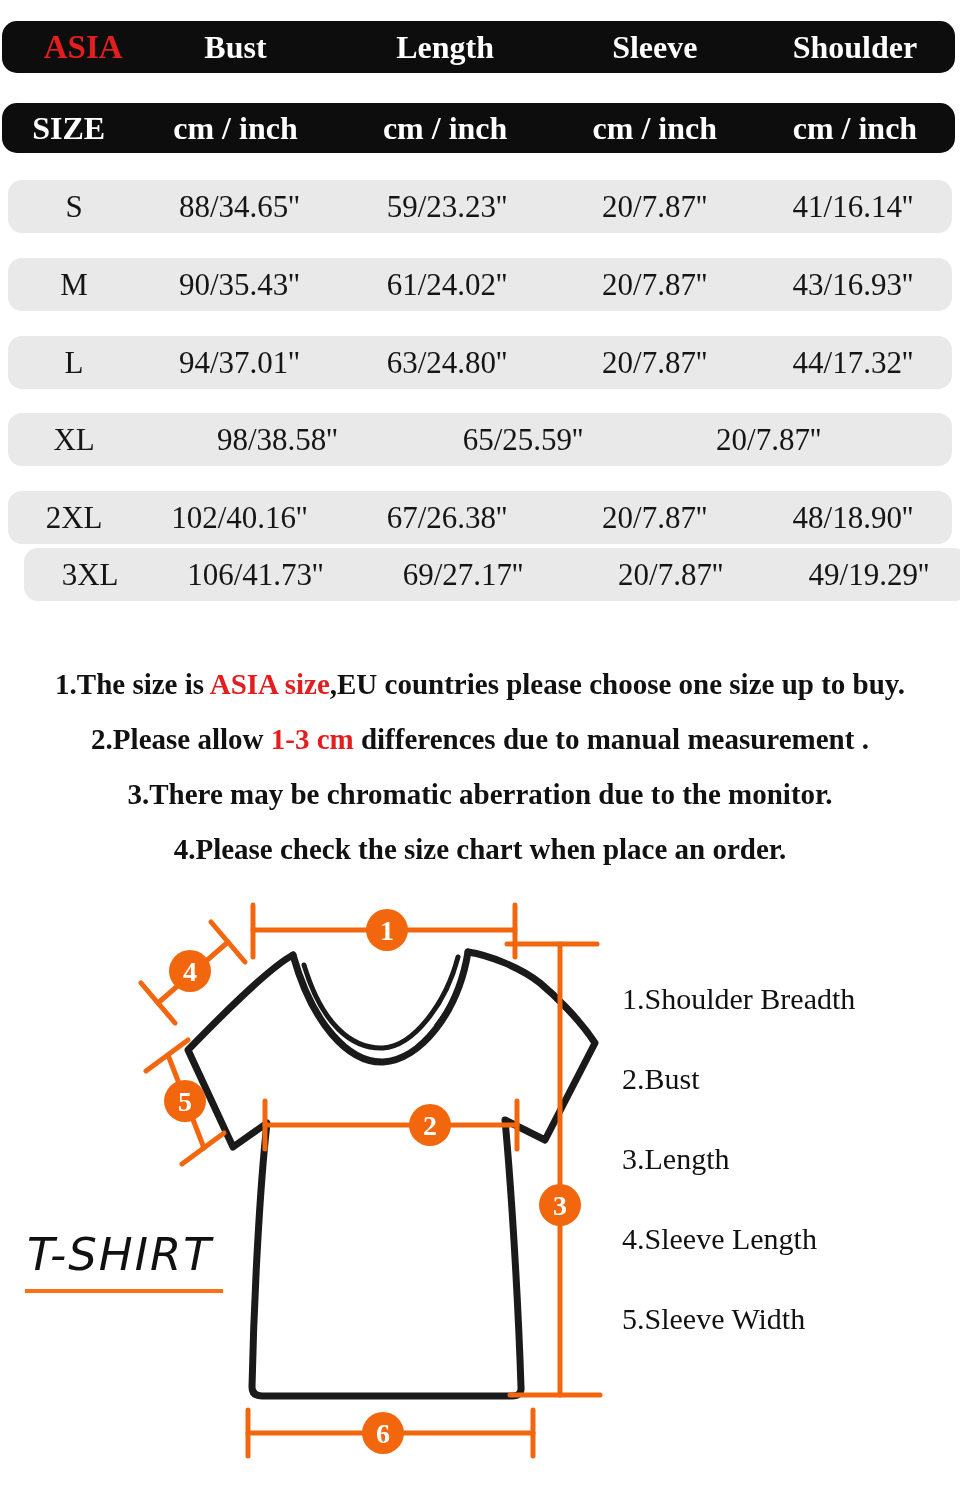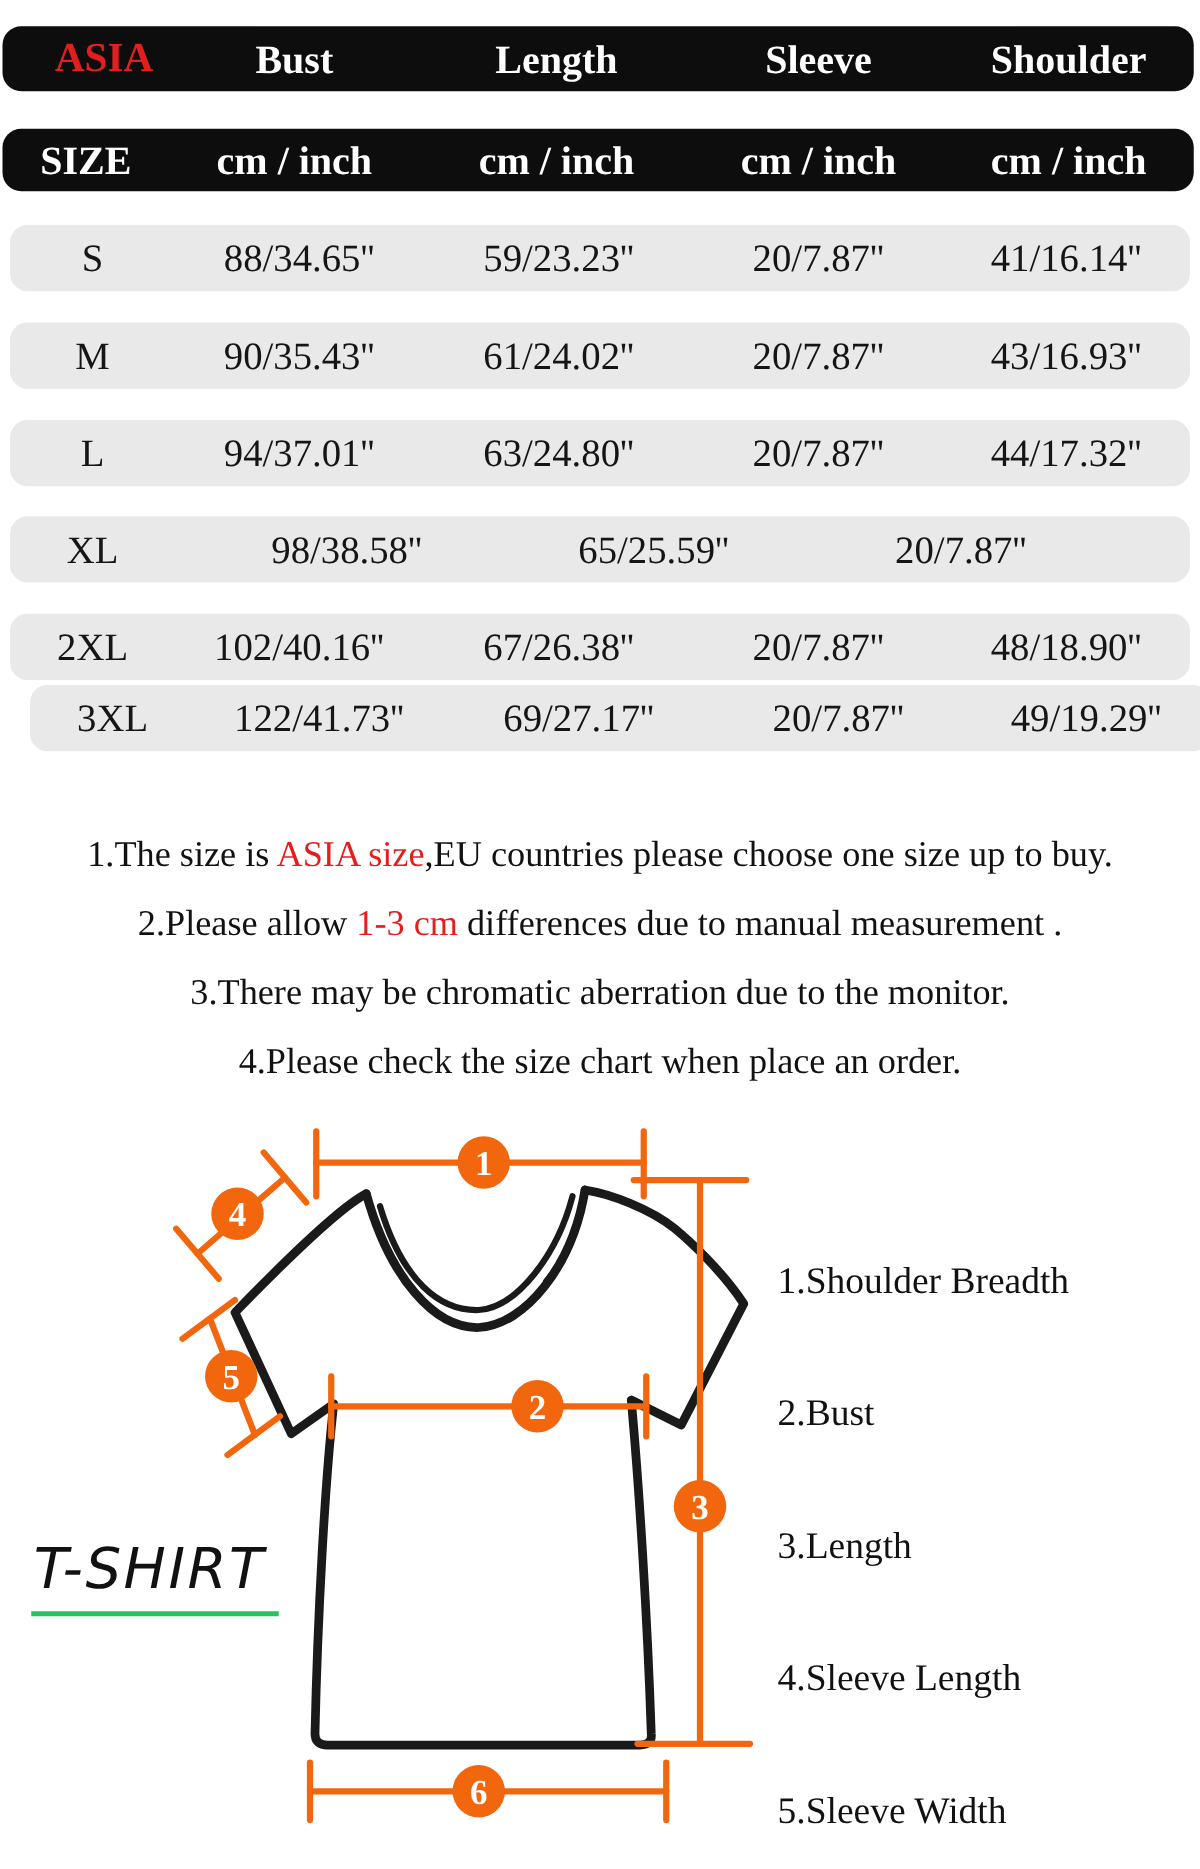--- a/index.html
+++ b/index.html
@@ -34,39 +34,39 @@
   .row-bar .cell{text-align:center;white-space:nowrap;}
   .row-0{top:180px;} .row-1{top:258px;} .row-2{top:336px;}
   .row-3{top:413px;gap:38px;} .row-4{top:491px;} .row-5{top:548px;margin-left:16px;}
   
   .notes{
     position:absolute;top:668px;left:0;width:960px;
     display:flex;flex-direction:column;gap:22px;
     align-items:center;
     font-size:29px;color:#111111;
   }
-  .note-line{white-space:nowrap;}
+  .note-line{white-space:nowrap;font-weight:bold;}
   .note-line .hl{color:#e31e1e;}
   
   .diagram-svg{position:absolute;left:90px;top:895px;width:530px;height:600px;}
   .tshirt-title{
     position:absolute;left:25px;top:1228px;
     font-family:"DejaVu Sans", sans-serif;
     font-style:italic;
     font-size:45px;color:#111111;
-    border-bottom:4px solid #22c55e;
+    border-bottom:4px solid #f97316;
     padding:0 10px 8px 2px;
     letter-spacing:2px;
   }
   .legend{
     position:absolute;left:622px;top:982px;
     display:flex;flex-direction:column;gap:46px;
     font-size:30px;color:#111111;
   }
-  .legend-item{white-space:nowrap;margin-top:26px;}
+  .legend-item{white-space:nowrap;}
   
   .dim{stroke:#f2670e;stroke-width:5;stroke-linecap:round;fill:none;}
   .shirt{stroke:#1a1a1a;stroke-width:7;fill:none;stroke-linejoin:round;stroke-linecap:round;}
   .shirt-thin{stroke:#1a1a1a;stroke-width:5;fill:none;stroke-linecap:round;}
   .marker-circle{fill:#f2670e;}
   .marker-num{
     fill:#ffffff;font-family:"Liberation Serif", serif;
     font-size:28px;font-weight:bold;text-anchor:middle;
   }
 </style>
@@ -120,21 +120,21 @@
   </div>
   <div class="row-bar row-4">
     <div class="cell">2XL</div>
     <div class="cell">102/40.16''</div>
     <div class="cell">67/26.38''</div>
     <div class="cell">20/7.87''</div>
     <div class="cell">48/18.90''</div>
   </div>
   <div class="row-bar row-5">
     <div class="cell">3XL</div>
-    <div class="cell">122/41.73''</div>
+    <div class="cell">106/41.73''</div>
     <div class="cell">69/27.17''</div>
     <div class="cell">20/7.87''</div>
     <div class="cell">49/19.29''</div>
   </div>
 
   <div class="notes">
     <div class="note-line"><span>1.The size is </span><span class="hl">ASIA size</span><span>,EU countries please choose one size up to buy.</span></div>
     <div class="note-line"><span>2.Please allow </span><span class="hl">1-3 cm</span><span> differences due to manual measurement .</span></div>
     <div class="note-line"><span>3.There may be chromatic aberration due to the monitor.</span><span class="hl"></span><span></span></div>
     <div class="note-line"><span>4.Please check the size chart when place an order.</span><span class="hl"></span><span></span></div>

